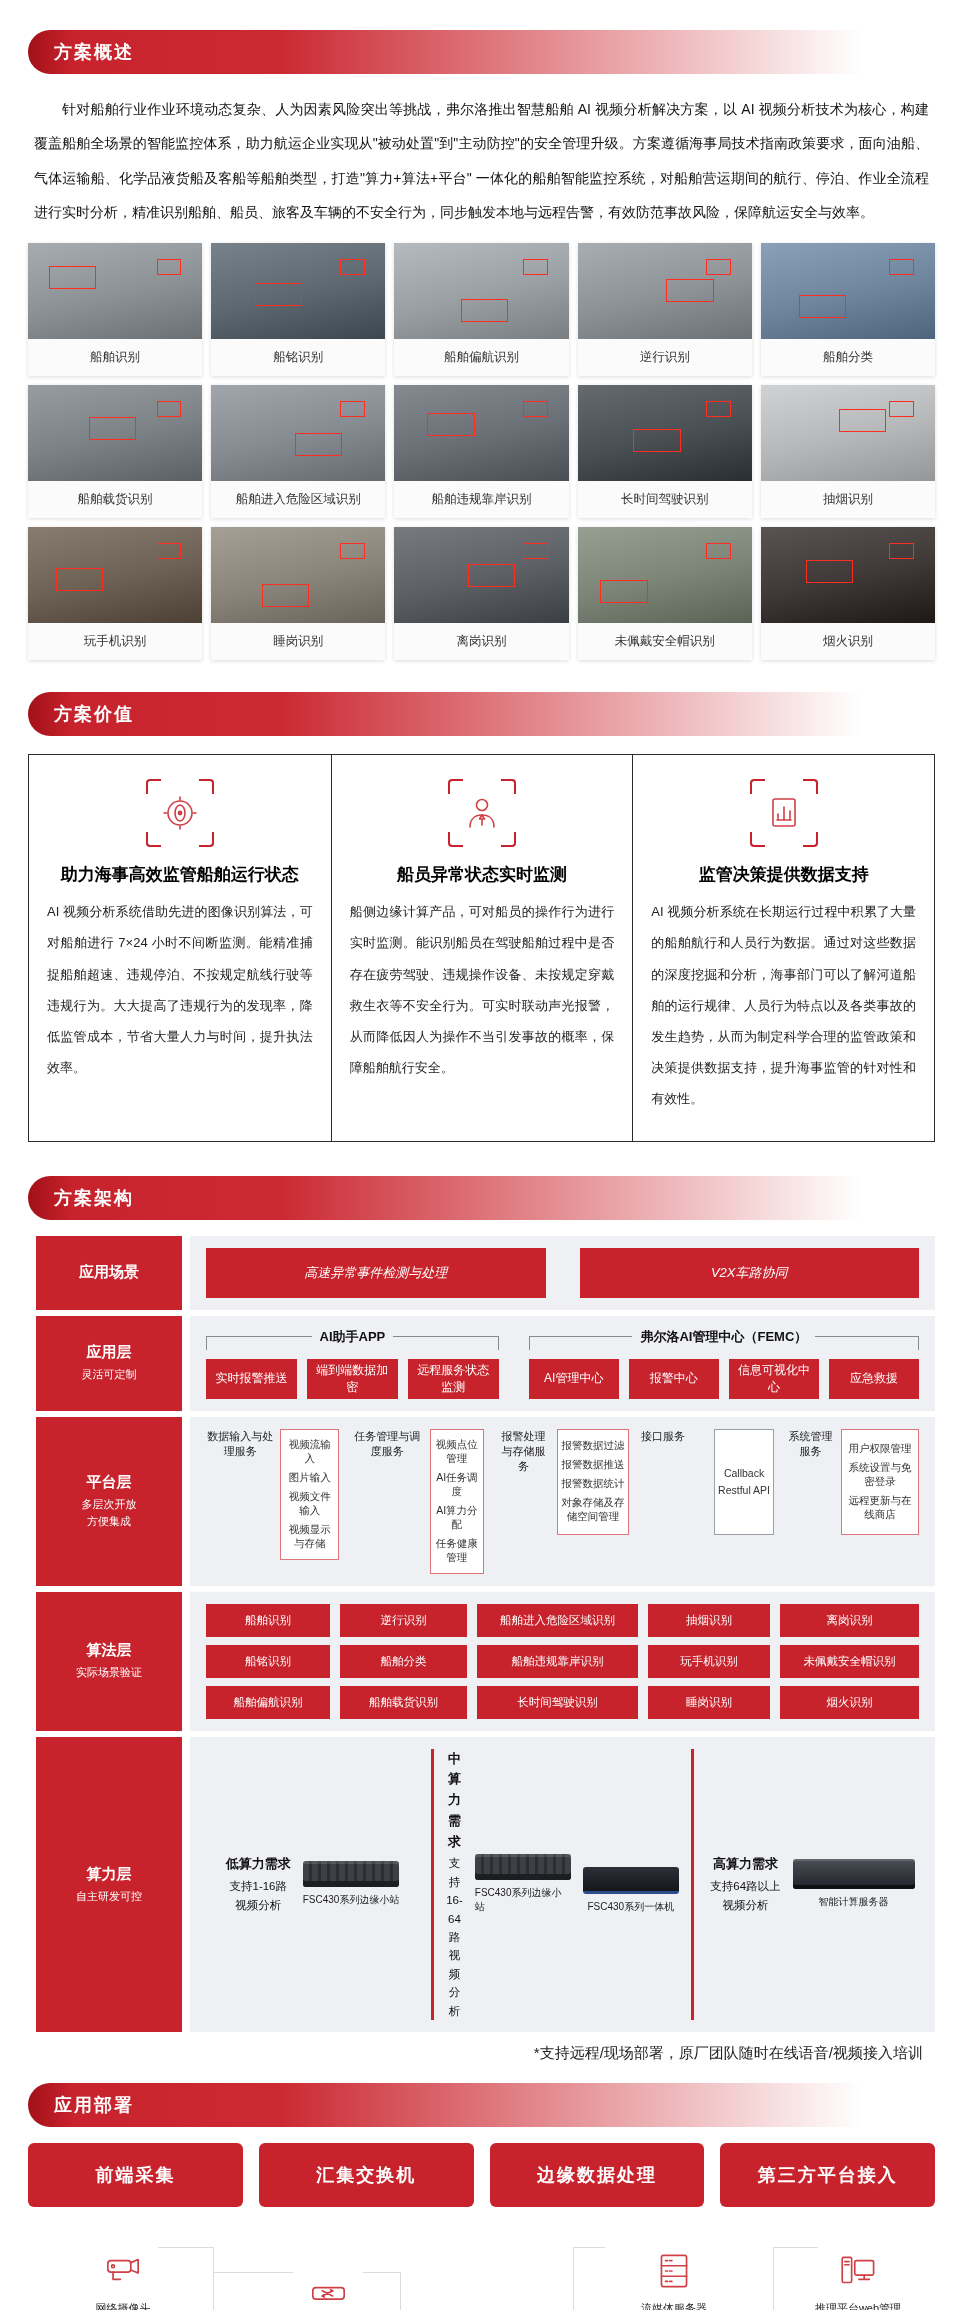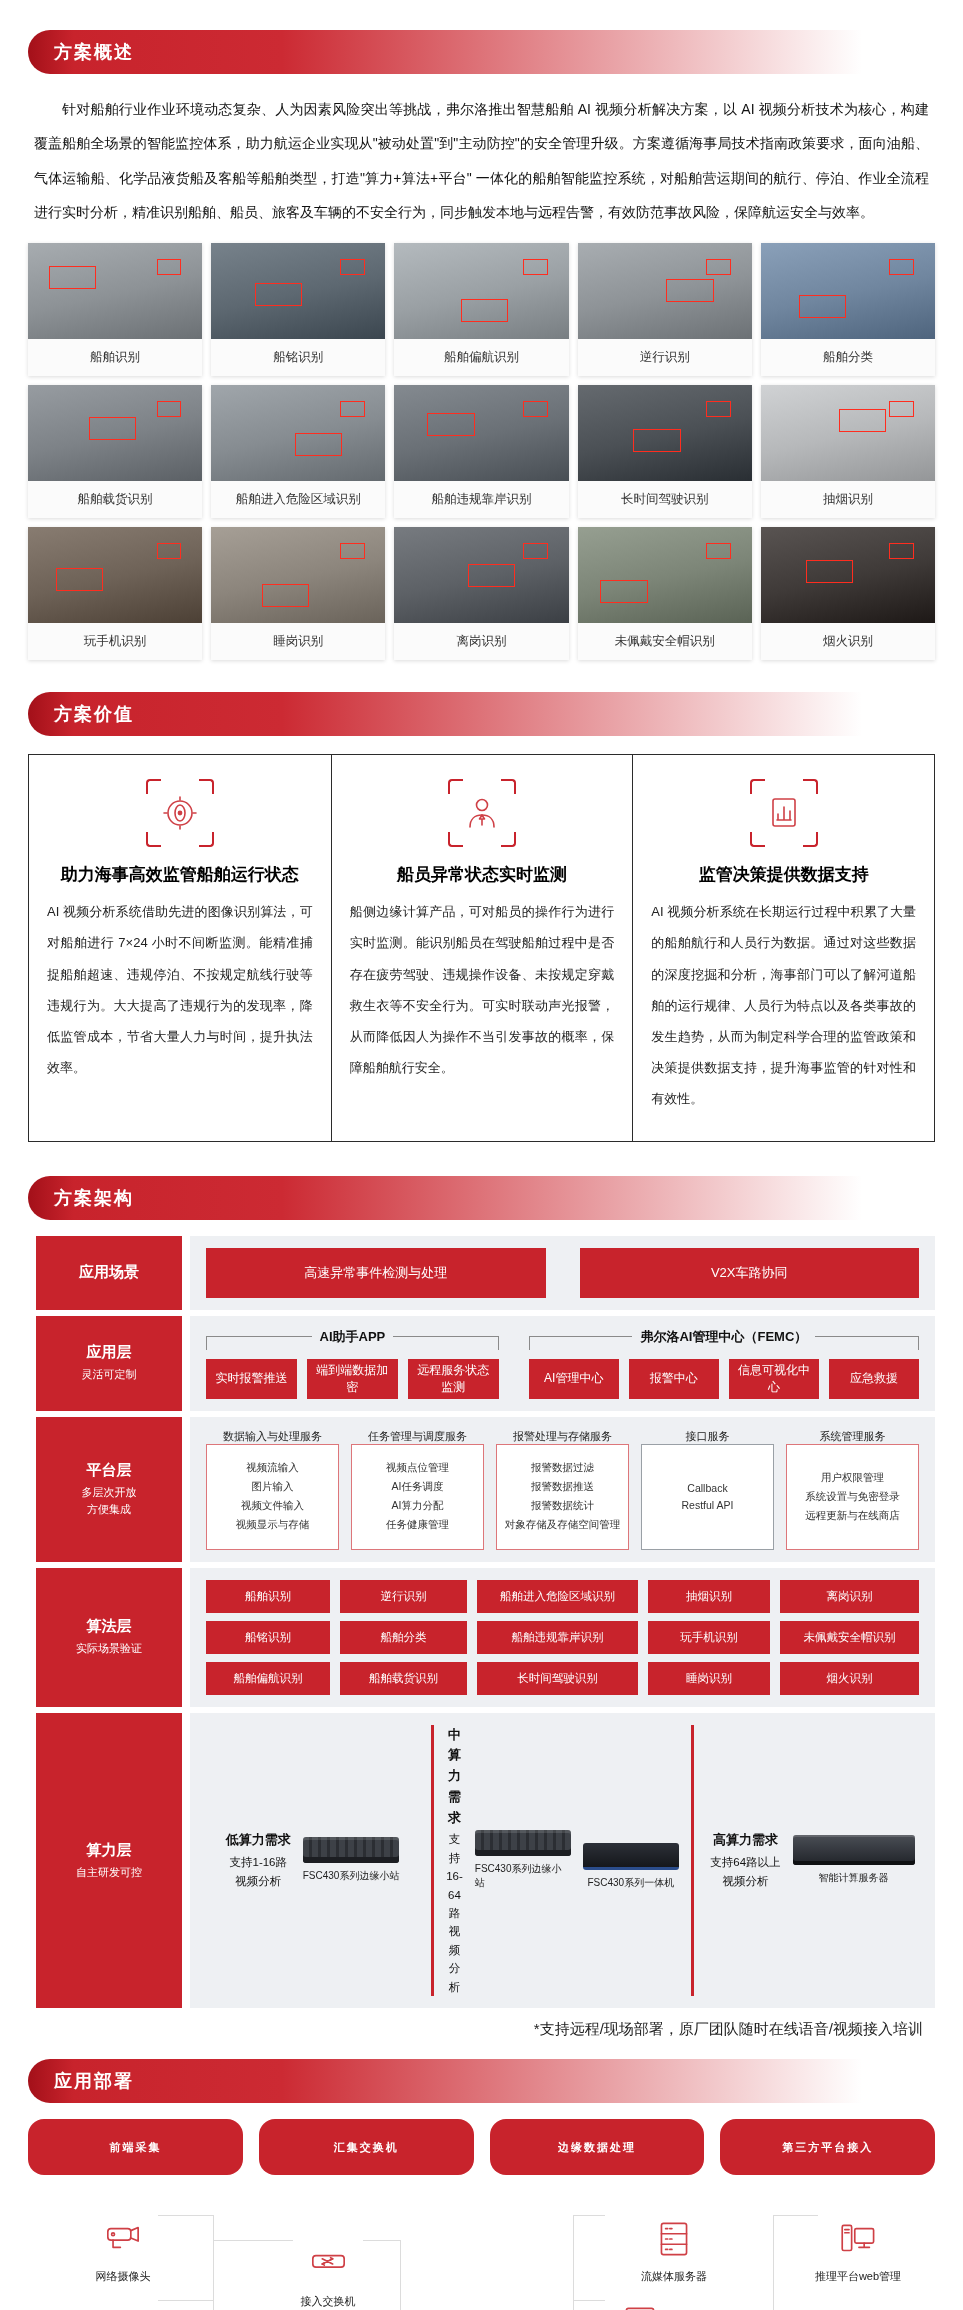--- a/index.html
+++ b/index.html
@@ -34,33 +34,33 @@
   .vbody{margin:0;font-size:13px;line-height:2.4;text-align:justify;color:#222;}
 
   
   .arch{margin:16px 28px 0;display:flex;flex-direction:column;gap:6px;}
   .arow{display:flex;gap:8px;align-items:stretch;}
   .rail{width:138px;flex:0 0 138px;background:#c8232c;color:#fff;display:flex;flex-direction:column;
         justify-content:center;align-items:center;gap:4px;text-align:center;padding:8px 4px;margin-left:8px;}
   .rail b{font-size:15px;}
   .rail span{font-size:11px;white-space:pre-line;line-height:1.5;}
   .acontent{flex:1;background:#eef0f3;padding:12px 16px;display:flex;align-items:center;}
-  .rbar{background:#c8232c;color:#fff;font-size:13px;height:50px;flex:1;display:flex;align-items:center;justify-content:center;}
+  .rbar{background:#c8232c;color:#fff;font-size:13px;height:50px;flex:1;display:flex;align-items:center;justify-content:center;font-style:italic;}
   .scenario{gap:34px;}
   .app{gap:30px;align-items:stretch;}
   .group{display:flex;flex-direction:column;gap:9px;}
   .bracket{display:flex;align-items:flex-start;gap:8px;font-weight:bold;font-size:13px;color:#111;}
   .bracket i{flex:1;height:13px;margin-top:8px;}
   .bl{border-top:1px solid #8a8a8a;border-left:1px solid #8a8a8a;}
   .br{border-top:1px solid #8a8a8a;border-right:1px solid #8a8a8a;}
   .gboxes{display:flex;gap:10px;}
   .gbox{flex:1;background:#c8232c;color:#fff;font-size:12px;height:40px;display:flex;align-items:center;justify-content:center;text-align:center;padding:0 4px;}
   .platform{gap:12px;align-items:flex-start;}
   .plabel{flex:0 0 126px;font-weight:bold;font-size:12.5px;text-align:center;align-self:center;white-space:pre-line;line-height:1.7;color:#000;}
-  .svc{flex:1;display:flex;flex-direction:column;justify-content:space-between;}
+  .svc{flex:1;display:flex;flex-direction:row;gap:6px;justify-content:space-between;}
   .svc h4{margin:0;font-size:11px;font-weight:normal;color:#222;text-align:center;}
   .svcbox{background:#fff;border:1px solid #dd767a;padding:8px 3px;font-size:10.5px;color:#333;text-align:center;
           display:flex;flex-direction:column;justify-content:center;gap:5px;min-height:88px;}
   .svcbox.gray{border-color:#9aa0a6;}
   .algo{flex-direction:column;gap:8px;}
   .algrow{display:grid;grid-template-columns:1fr 1.02fr 1.3fr .98fr 1.12fr;gap:10px;width:100%;}
   .abar{background:#c8232c;color:#fff;font-size:11.5px;height:33px;display:flex;align-items:center;justify-content:center;text-align:center;}
   .compute{gap:12px;}
   .cgroup{display:flex;align-items:center;gap:12px;flex:1;justify-content:center;}
   .vsep{width:3px;flex:0 0 3px;align-self:stretch;background:#c8232c;}
@@ -70,21 +70,21 @@
   .devcol{display:flex;flex-direction:column;align-items:center;gap:6px;}
   .dev{border-radius:3px;}
   .dev.edge{width:96px;height:26px;background:repeating-linear-gradient(90deg,#3d4147 0 6px,#2b2e33 6px 9px);box-shadow:inset 0 3px 0 rgba(255,255,255,.12),inset 0 -6px 0 #1c1e22;}
   .dev.allinone{width:96px;height:24px;background:linear-gradient(#2c3038,#15171b);border-bottom:3px solid #2b4d8c;}
   .dev.server{width:122px;height:30px;background:linear-gradient(#4a4e55,#202329);box-shadow:inset 0 2px 0 rgba(255,255,255,.15),inset 0 -4px 0 #0f1113;}
   .devname{font-size:10px;color:#222;}
   .footnote{margin:12px 40px 0;text-align:right;font-size:15px;color:#222;}
 
   
   .dheads{margin:16px 28px 0;display:grid;grid-template-columns:repeat(4,1fr);gap:16px;}
-  .dhead{background:#c8232c;color:#fff;font-weight:bold;font-size:11px;height:56px;border-radius:16px;
+  .dhead{background:#c8232c;color:#fff;font-weight:bold;font-size:18px;height:64px;border-radius:6px;
          display:flex;align-items:center;justify-content:center;letter-spacing:2px;}
   .diagram{position:relative;margin:26px 28px 6px;height:342px;}
   .dline{position:absolute;background:#dcdcdc;}
   .node{position:absolute;display:flex;flex-direction:column;align-items:center;gap:6px;transform:translateX(-50%);}
   .node .ic{background:#fff;display:flex;align-items:center;justify-content:center;padding:1px;}
   .node .lb{font-size:11px;color:#222;background:#fff;padding:0 3px;white-space:nowrap;}
 </style>
 </head>
 <body>
 

